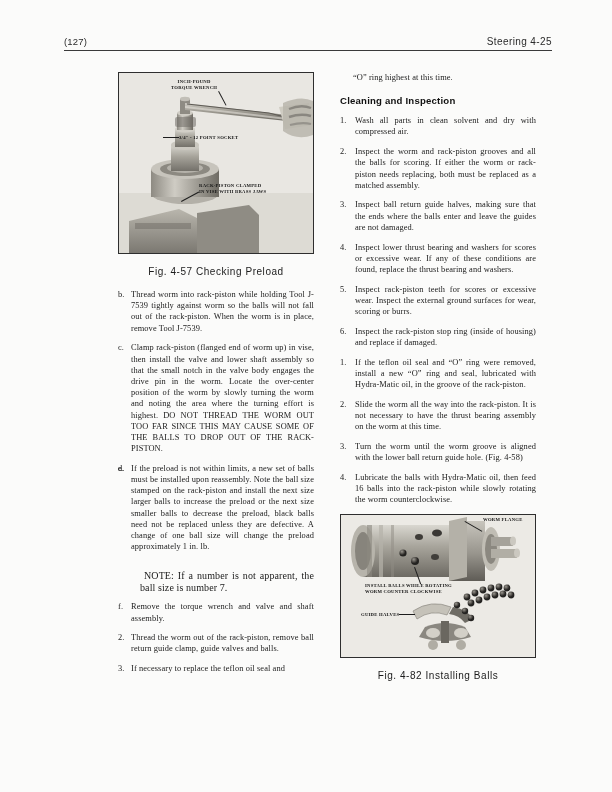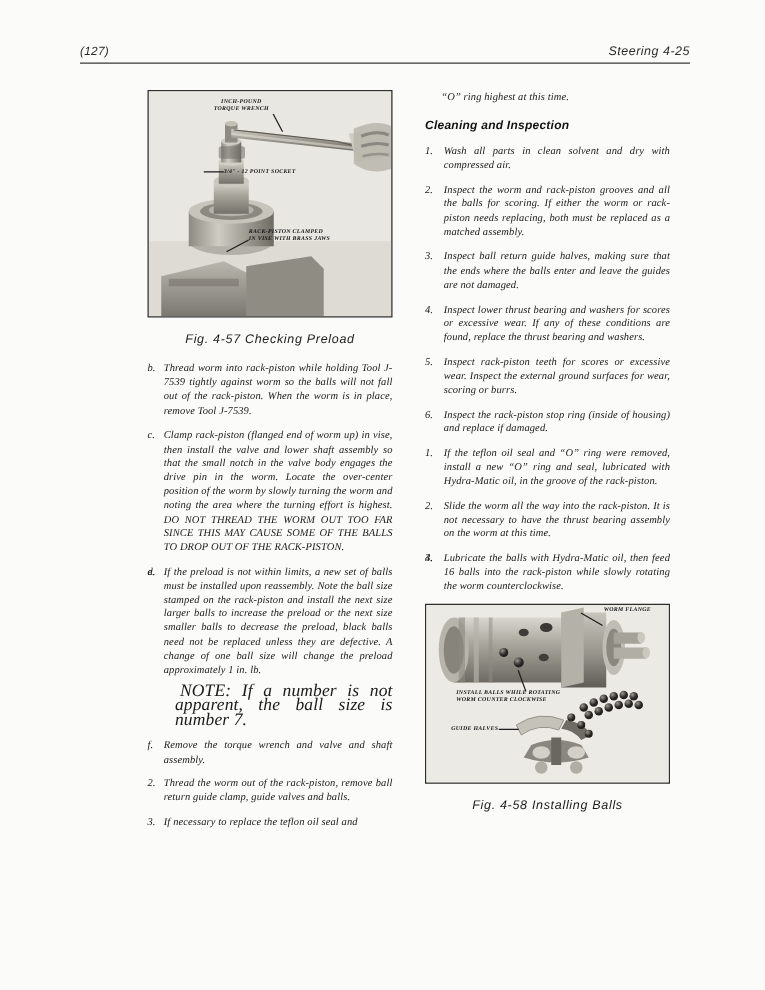--- a/index.html
+++ b/index.html
@@ -12,21 +12,20 @@
     height: 792px;
     position: relative;
     font-family: "Liberation Serif", serif;
     color: #1a1a1a;
     overflow: hidden;
   }
   .page {
     position: absolute;
     inset: 0;
     background: #fbfbfa;
-    font-style: italic;
   }
 
   
   .running-head {
     position: absolute;
     top: 36px;
     left: 64px;
     right: 60px;
     height: 18px;
   }
@@ -96,24 +95,24 @@
     left: 0;
     top: 0;
     width: 13px;
     text-align: left;
     font-size: 8.4px;
     line-height: 11.2px;
   }
   .item.alpha { padding-left: 13px; }
   .item.plain { padding-left: 13px; }
   .note {
-    margin: 7px 0 0 0;
+    margin: 18px 0 0 0;
     padding-left: 9px;
     text-indent: 4px;
-    font-size: 14px;
+    font-size: 10px;
     line-height: 11.2px;
     text-align: justify;
   }
 
   
   .figure {
     margin: 0;
   }
   .figbox {
     border: 1.1px solid #2e2e2e;
@@ -310,20 +309,21 @@
     <div class="item">
       <span class="marker">1.</span>
       <span>If the teflon oil seal and “O” ring were removed, install a new “O” ring and seal, lubricated with Hydra-Matic oil, in the groove of the rack-piston.</span>
     </div>
     <div class="item">
       <span class="marker">2.</span>
       <span>Slide the worm all the way into the rack-piston. It is not necessary to have the thrust bearing assembly on the worm at this time.</span>
     </div>
     <div class="item">
       <span class="marker">3.</span>
+      <span>Turn the worm until the worm groove is aligned with the lower ball return guide hole. (Fig. 4-58)</span>
     </div>
     <div class="item">
       <span class="marker">4.</span>
       <span>Lubricate the balls with Hydra-Matic oil, then feed 16 balls into the rack-piston while slowly rotating the worm counterclockwise.</span>
     </div>
 
     <div class="figure" style="margin-top:6px;">
       <div class="figbox" style="height:142px;">
         <svg width="194" height="142" viewBox="0 0 194 142">
           <defs>
@@ -400,17 +400,17 @@
         <div class="callout" style="left:142px; top:2px;">WORM FLANGE</div>
         <div class="lead" style="left:124px; top:6px; width:20px; transform:rotate(30deg);"></div>
 
         <div class="callout" style="left:24px; top:68px;">INSTALL BALLS WHILE ROTATING
 WORM COUNTER CLOCKWISE</div>
         <div class="lead" style="left:74px; top:52px; width:18px; transform:rotate(70deg);"></div>
 
         <div class="callout" style="left:20px; top:97px;">GUIDE HALVES</div>
         <div class="lead" style="left:58px; top:99px; width:16px;"></div>
       </div>
-      <div class="figcaption">Fig. 4-58  Installing Balls</div>
+      <div class="figcaption">Fig. 4-82  Installing Balls</div>
     </div>
 
   </div>
 </div>
 
 </body></html>

